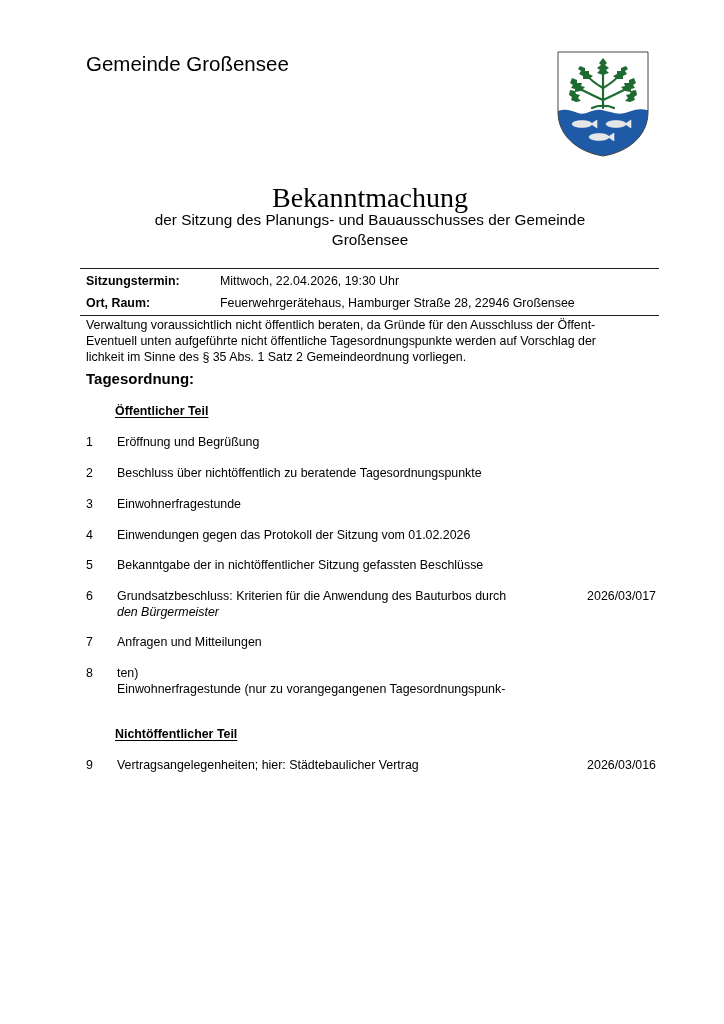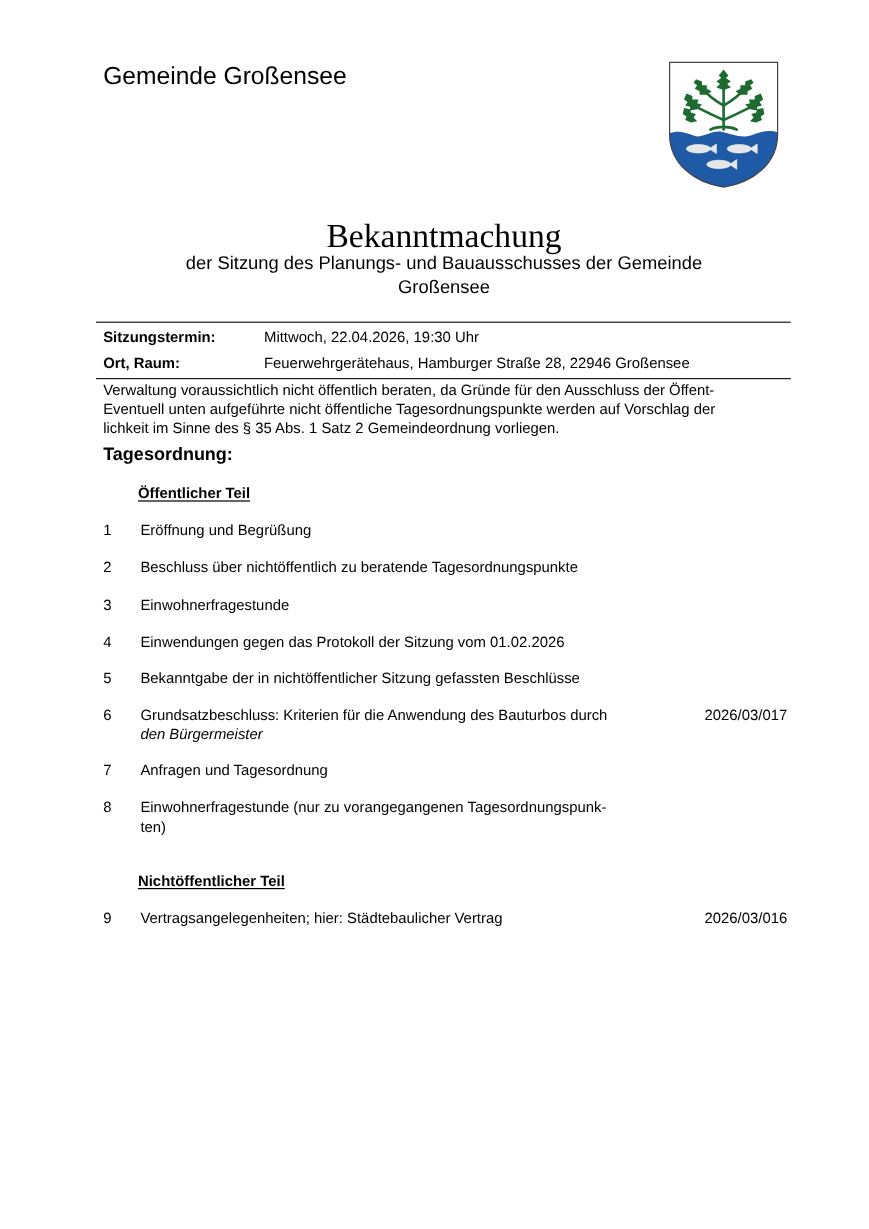--- a/index.html
+++ b/index.html
@@ -212,28 +212,28 @@
   <span class="item-num">6</span>
   <span class="item-text">
     <span style="display:block;">Grundsatzbeschluss: Kriterien für die Anwendung des Bauturbos durch</span>
     <span style="display:block;font-style:italic;">den Bürgermeister</span>
   </span>
   <span class="item-ref">2026/03/017</span>
 </div>
 
 <div class="abs item" style="top:634px;">
   <span class="item-num">7</span>
-  <span class="item-text">Anfragen und Tagesordnung</span>
+  <span class="item-text">Anfragen und Mitteilungen</span>
 </div>
 
 <div class="abs item" style="top:665px;">
   <span class="item-num">8</span>
   <span class="item-text">
+    <span style="display:block;">ten)</span>
     <span style="display:block;">Einwohnerfragestunde (nur zu vorangegangenen Tagesordnungspunk-</span>
-    <span style="display:block;">ten)</span>
   </span>
 </div>
 
 <div class="abs section-heading" style="top:726px;">Nichtöffentlicher Teil</div>
 
 <div class="abs item" style="top:757px;">
   <span class="item-num">9</span>
   <span class="item-text">Vertragsangelegenheiten; hier: Städtebaulicher Vertrag</span>
   <span class="item-ref">2026/03/016</span>
 </div>

